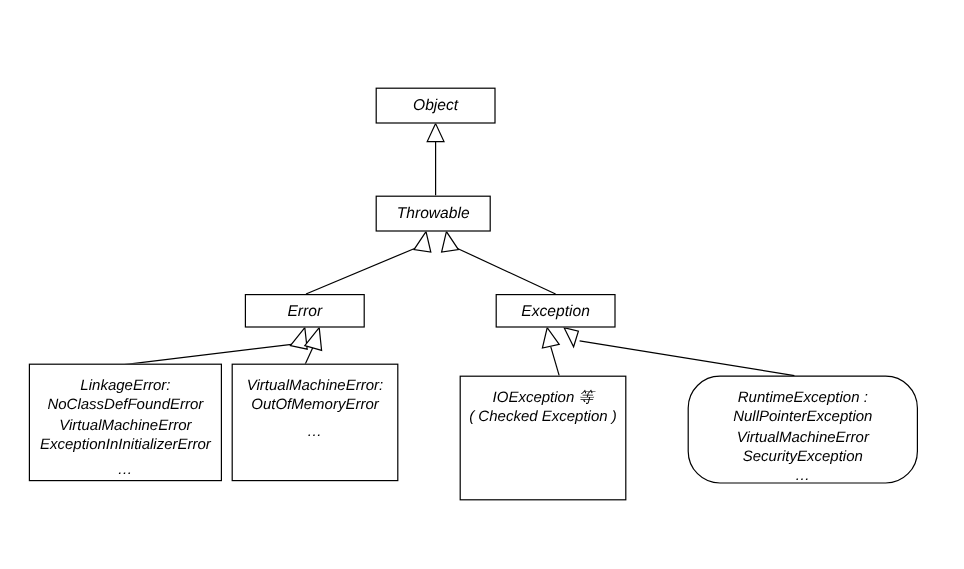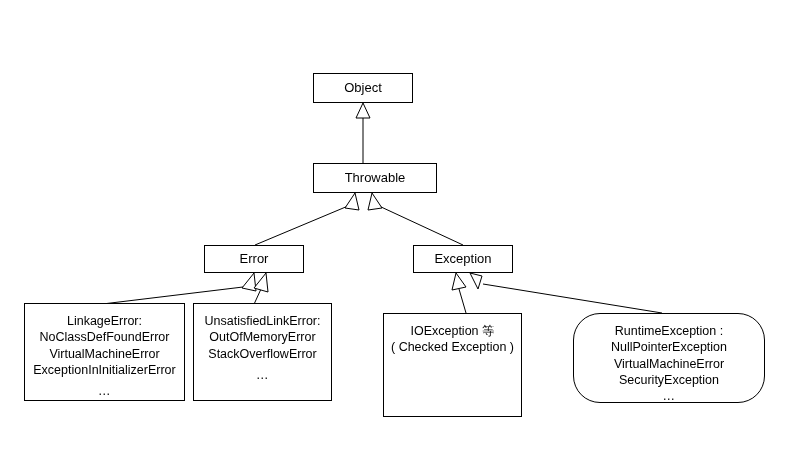--- a/index.html
+++ b/index.html
@@ -31,20 +31,21 @@
     box-sizing: border-box;
     border: 1px solid #000000;
     background: #ffffff;
     display: flex;
     flex-direction: column;
     align-items: center;
     justify-content: flex-start;
     text-align: center;
     line-height: 1.30;
     z-index: 2;
+    font-style: italic;
   }
   .node.center-v {
     justify-content: center;
   }
   .node-title {
     font-size: 13px;
     white-space: nowrap;
   }
   .leaf-line {
     font-size: 12.5px;
@@ -99,21 +100,21 @@
     <g>
       <line x1="662" y1="313" x2="483" y2="284" stroke="#000" stroke-width="1"></line>
       <polygon points="470,273 478,289 482,276" fill="#ffffff" stroke="#000" stroke-width="1"></polygon>
     </g>
   </svg>
 
   <div class="node center-v" style="left:313px; top:73px; width:100px; height:30px;">
     <div class="node-title">Object</div>
   </div>
 
-  <div class="node center-v" style="left:313px; top:163px; width:124px; height:30px;">
+  <div class="node center-v" style="left:313px; top:163px; width:96px; height:30px;">
     <div class="node-title">Throwable</div>
   </div>
 
   <div class="node center-v" style="left:204px; top:245px; width:100px; height:28px;text-align:center;">
     <div class="node-title">Error</div>
   </div>
 
   <div class="node center-v" style="left:413px; top:245px; width:100px; height:28px;">
     <div class="node-title">Exception</div>
   </div>
@@ -121,23 +122,22 @@
   <div class="node leaf-pad" style="left:24px; top:303px; width:161px; height:98px;">
     <div class="leaf-line">LinkageError:</div>
     <div class="leaf-line">NoClassDefFoundError</div>
     <div class="leaf-line">VirtualMachineError</div>
     <div class="leaf-line">ExceptionInInitializerError</div>
     <div class="gap-small"></div>
     <div class="ellipsis">...</div>
   </div>
 
   <div class="node leaf-pad" style="left:193px; top:303px; width:139px; height:98px;">
-    <div class="leaf-line">UnsatisfiedLinkError:</div>
+    <div class="leaf-line">VirtualMachineError:</div>
     <div class="leaf-line">OutOfMemoryError</div>
-    <div class="leaf-line">StackOverflowError</div>
     <div class="gap-small"></div>
     <div class="ellipsis">...</div>
   </div>
 
   <div class="node leaf-pad" style="left:383px; top:313px; width:139px; height:104px;">
     <div class="leaf-line">IOException 等</div>
     <div class="leaf-line">( Checked Exception )</div>
   </div>
 
   <div class="node leaf-pad" style="left:573px; top:313px; width:192px; height:90px;border-radius:27px;">

